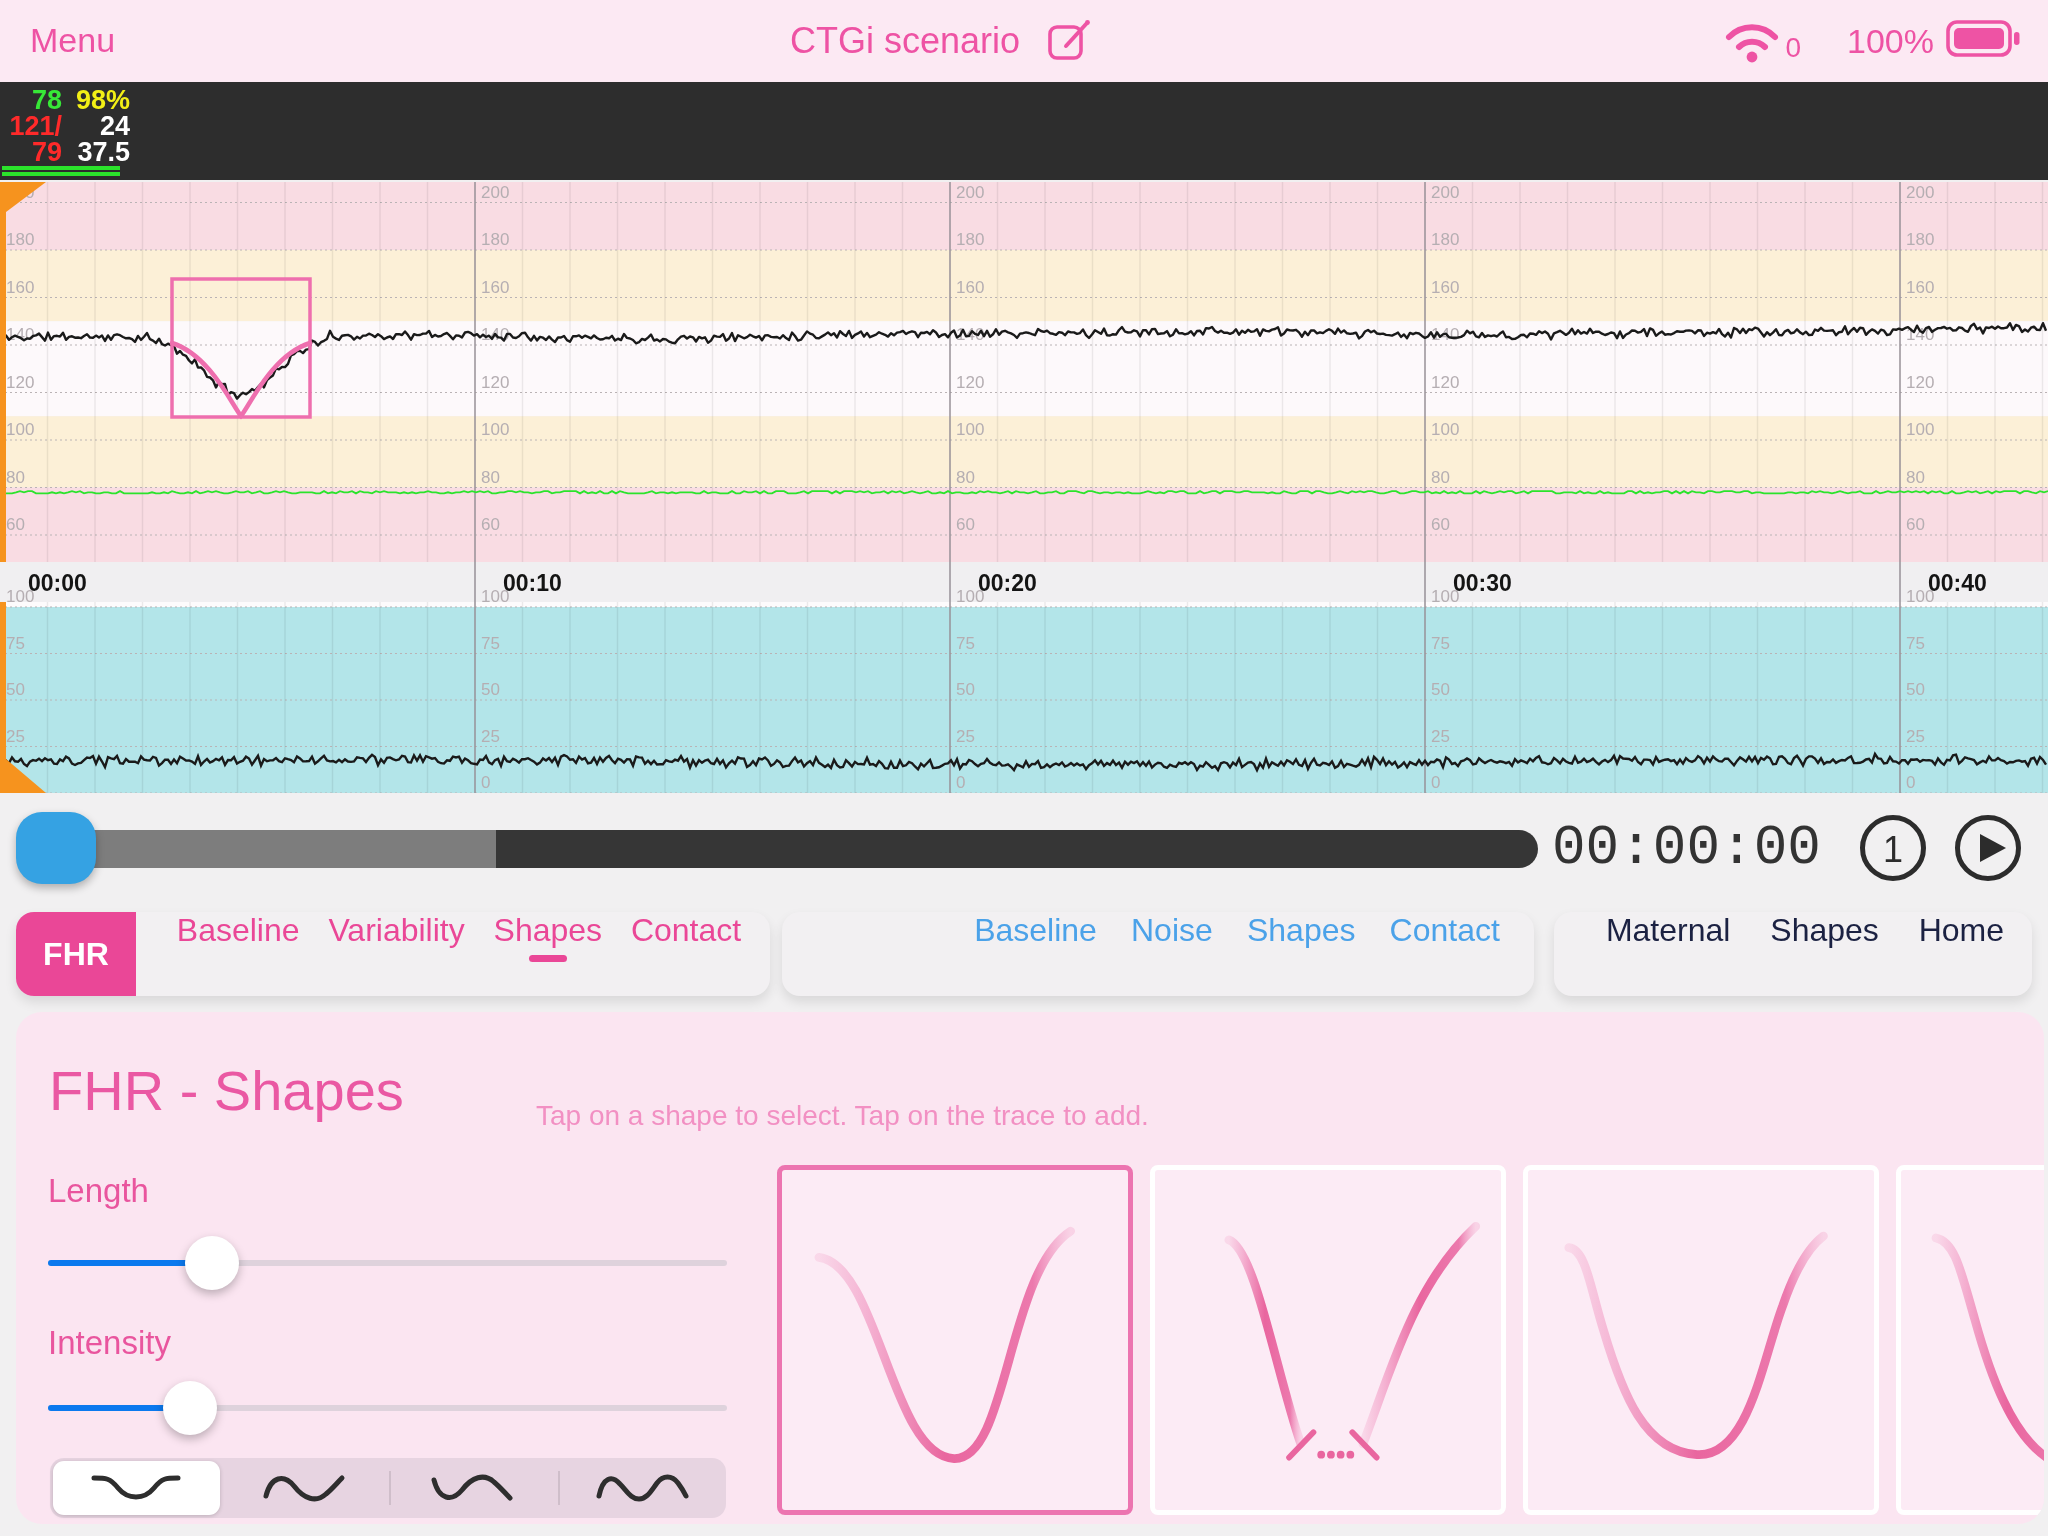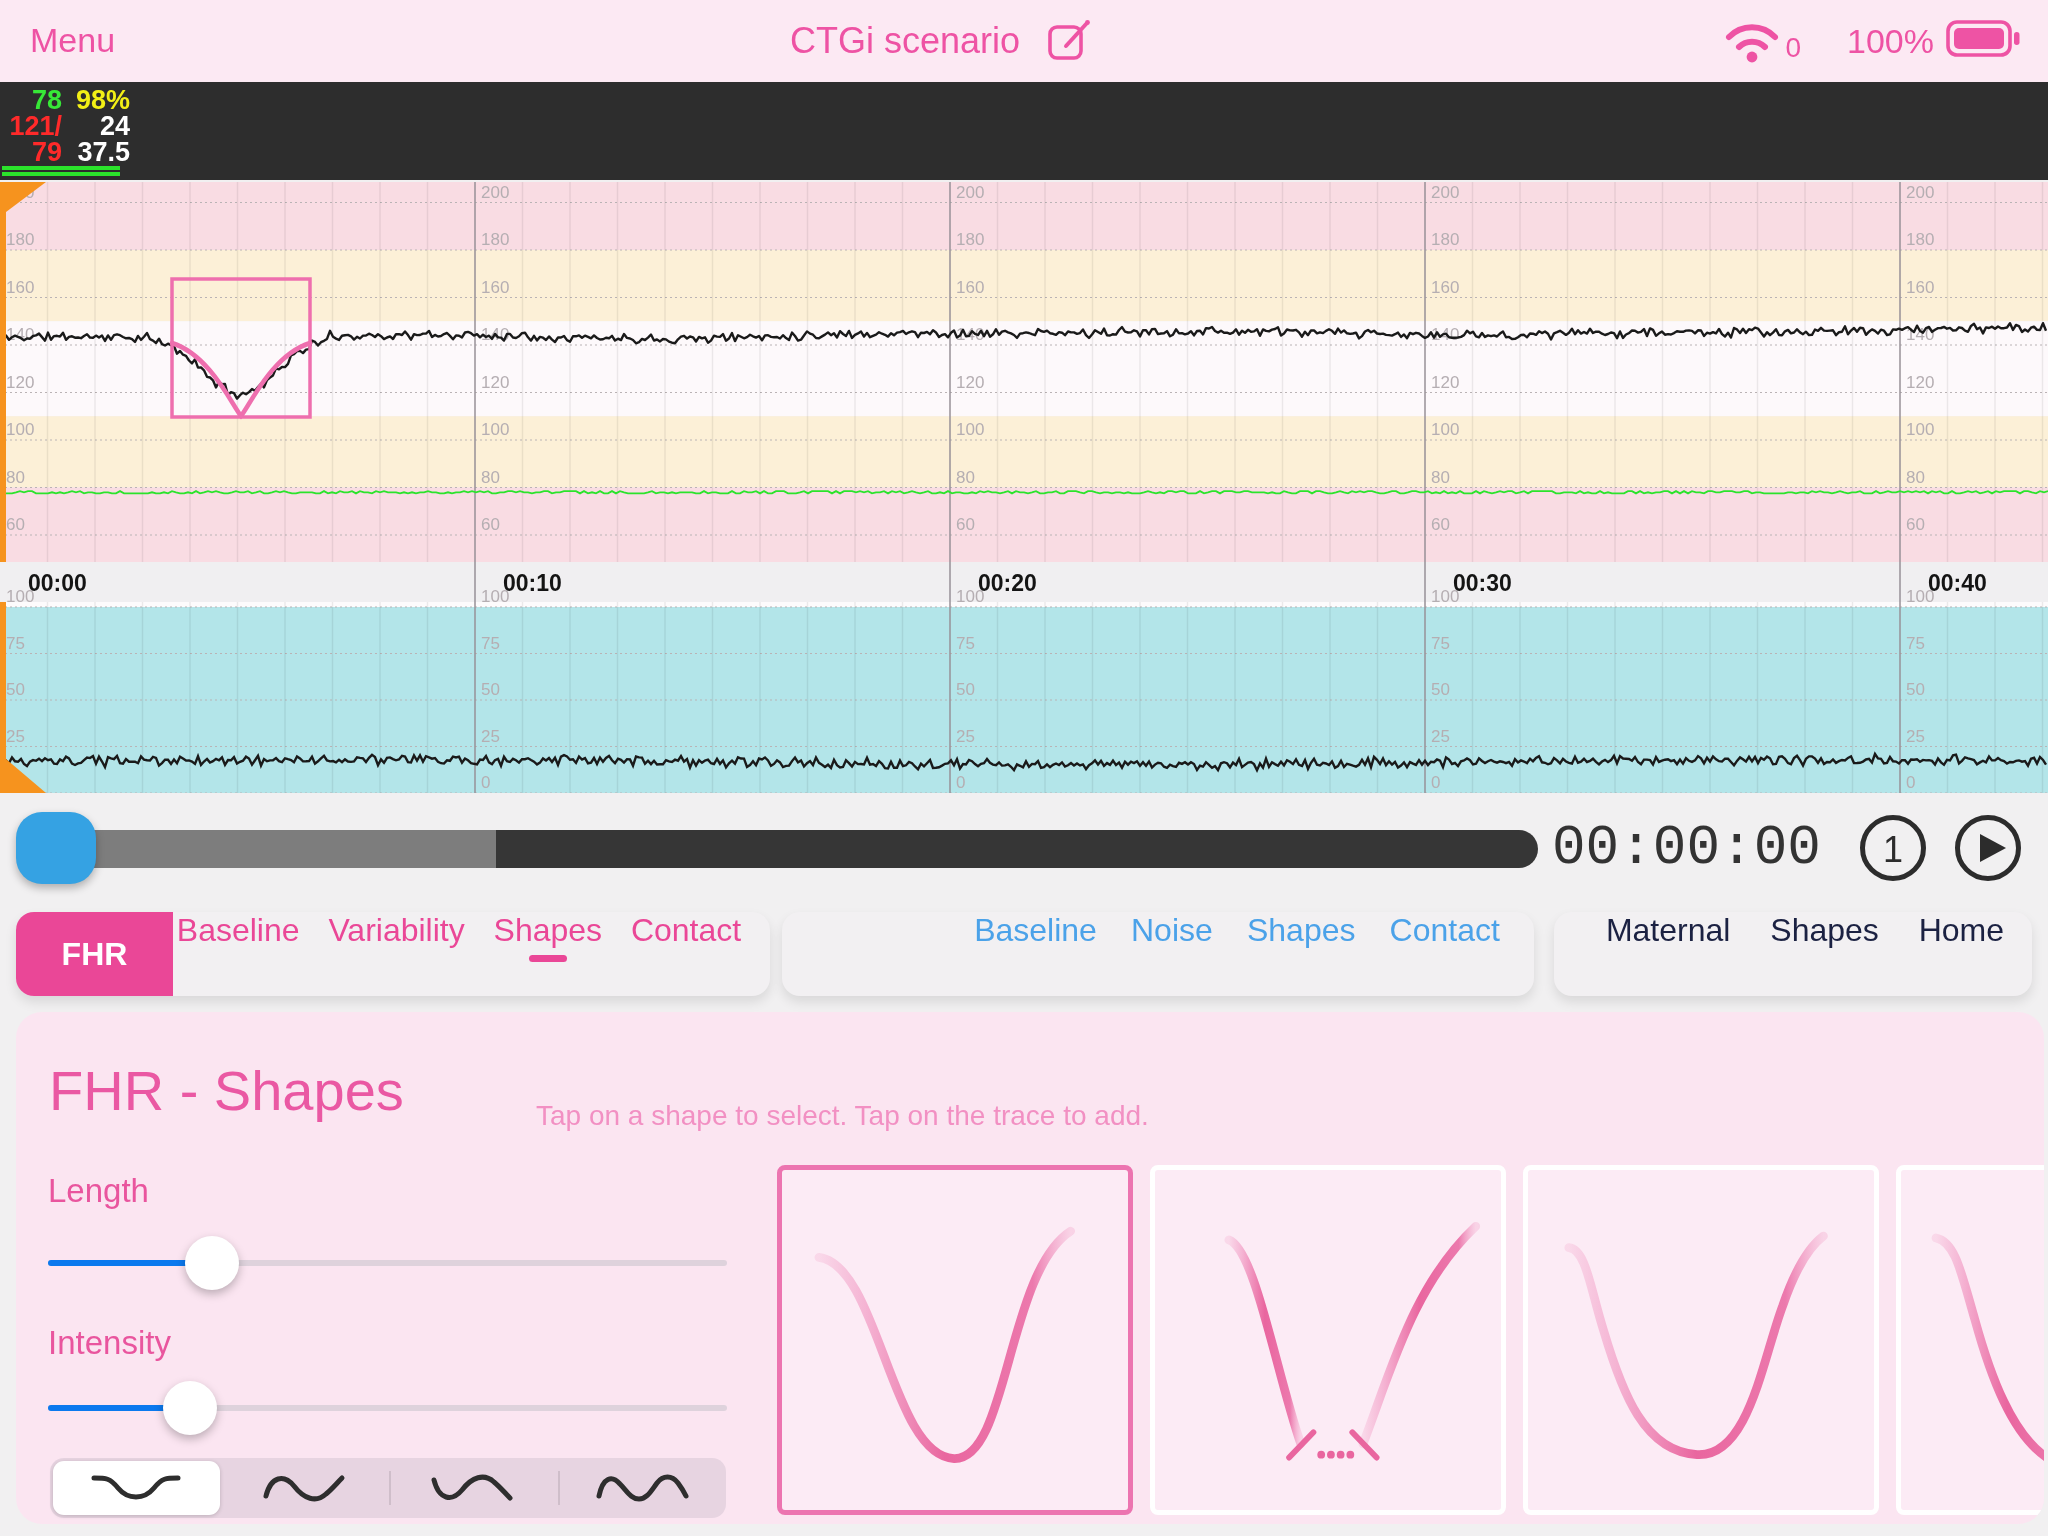--- a/index.html
+++ b/index.html
@@ -33,21 +33,21 @@
   .time-display{position:absolute;left:1552px;top:812px;height:72px;line-height:72px;font-family:Liberation Mono, monospace;font-size:56px;color:#333;}
   .round-btn{position:absolute;top:814px;width:68px;height:68px;}
   .step-num{position:absolute;left:0;top:15px;width:68px;text-align:center;font-size:36px;color:var(--icon-dark,#2c2c2c);}
 
   
   .tab-group{position:absolute;top:912px;height:84px;background:#f2f0f2;border-radius:18px;box-shadow:0 6px 12px rgba(0,0,0,.10);}
   #fhr-group{left:16px;width:754px;}
   #toco-group{left:782px;width:752px;}
   #nav-group{left:1554px;width:478px;}
   .group-selected{position:absolute;left:0;top:0;height:84px;border-radius:18px 0 0 18px;color:#fff;font-weight:bold;font-size:32px;display:flex;align-items:center;justify-content:center;}
-  #fhr-group .group-selected{width:157px;}
+  #fhr-group .group-selected{width:120px;}
   #toco-group .group-selected{width:158px;}
   .group-items{position:absolute;top:0;right:0;height:84px;display:flex;align-items:flex-start;justify-content:space-evenly;}
   #fhr-group .group-items{left:132px;}
   #toco-group .group-items{left:158px;}
   #nav-group .group-items{left:12px;width:478px;}
   .tab-item{font-size:32px;position:relative;cursor:pointer;}
   .tab-underline{position:absolute;left:50%;transform:translateX(-50%);bottom:-13px;width:38px;height:7px;border-radius:4px;}
 
   
   .panel{position:absolute;left:16px;top:1012px;width:2028px;height:512px;border-radius:26px;background:var(--panel-bg,#fbe5f1);overflow:hidden;}

